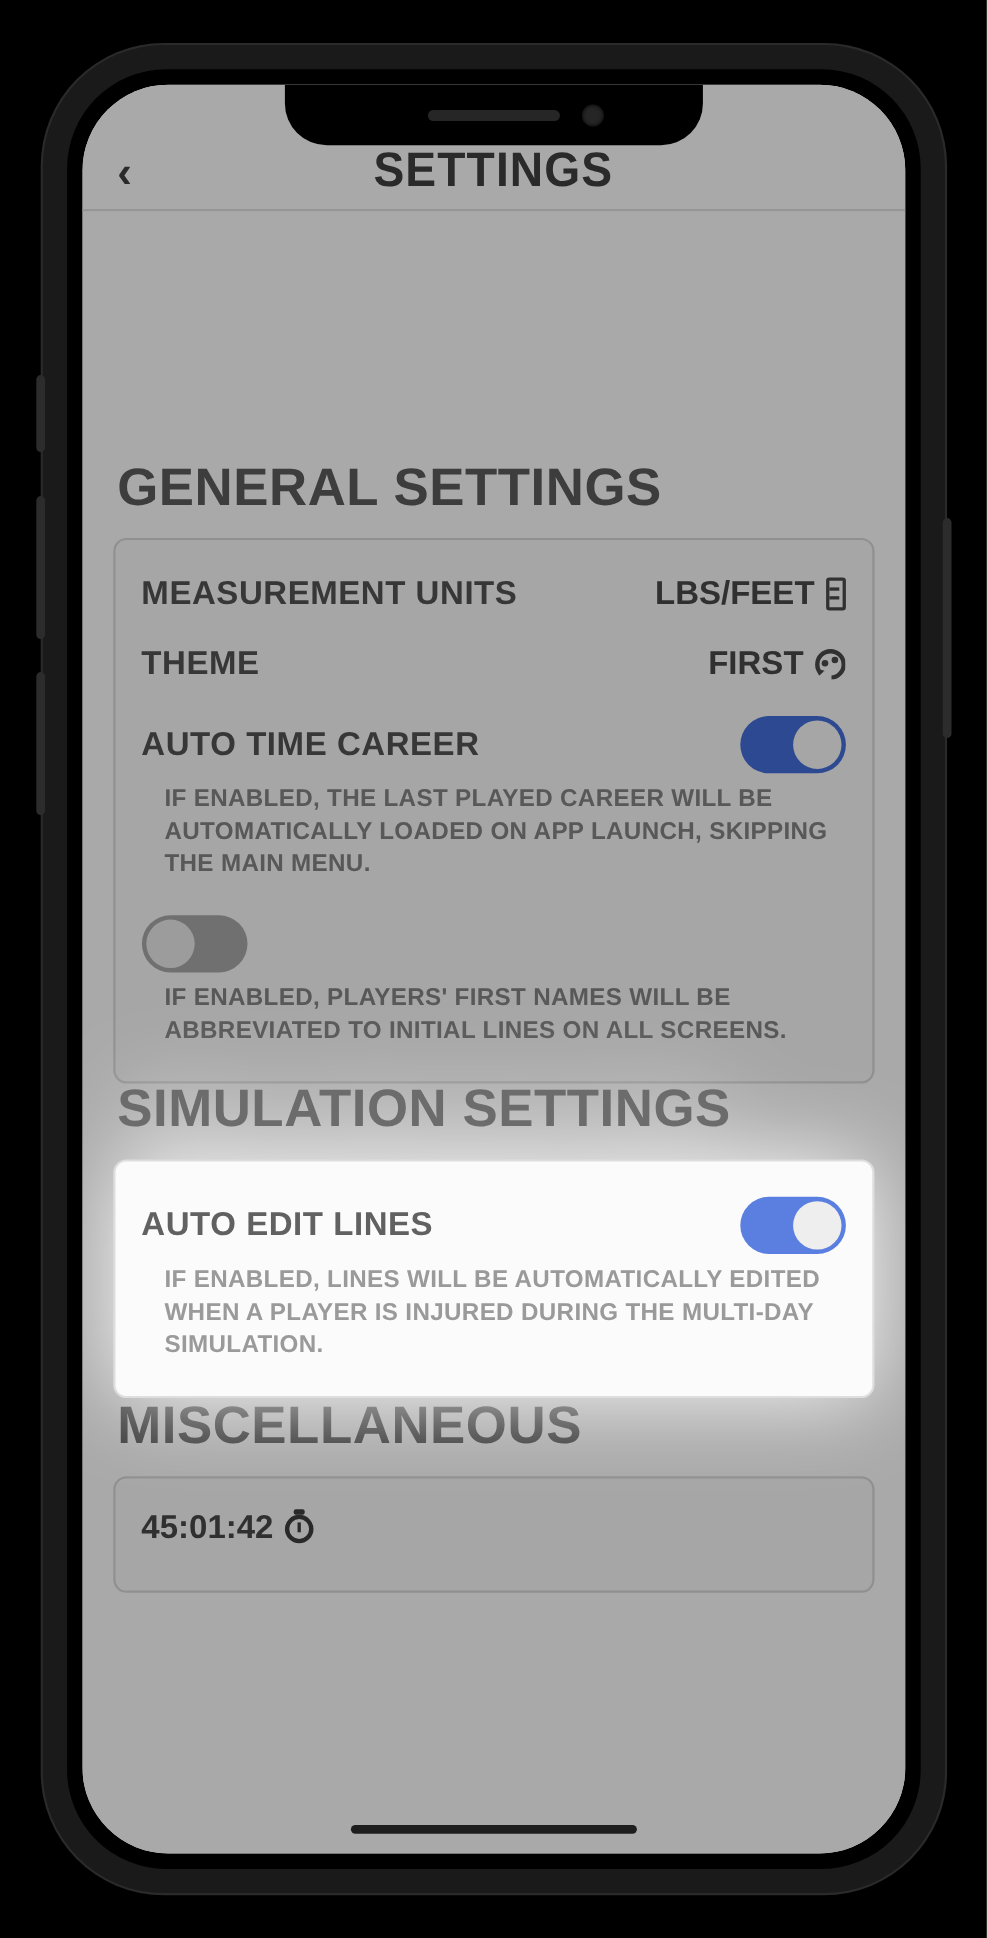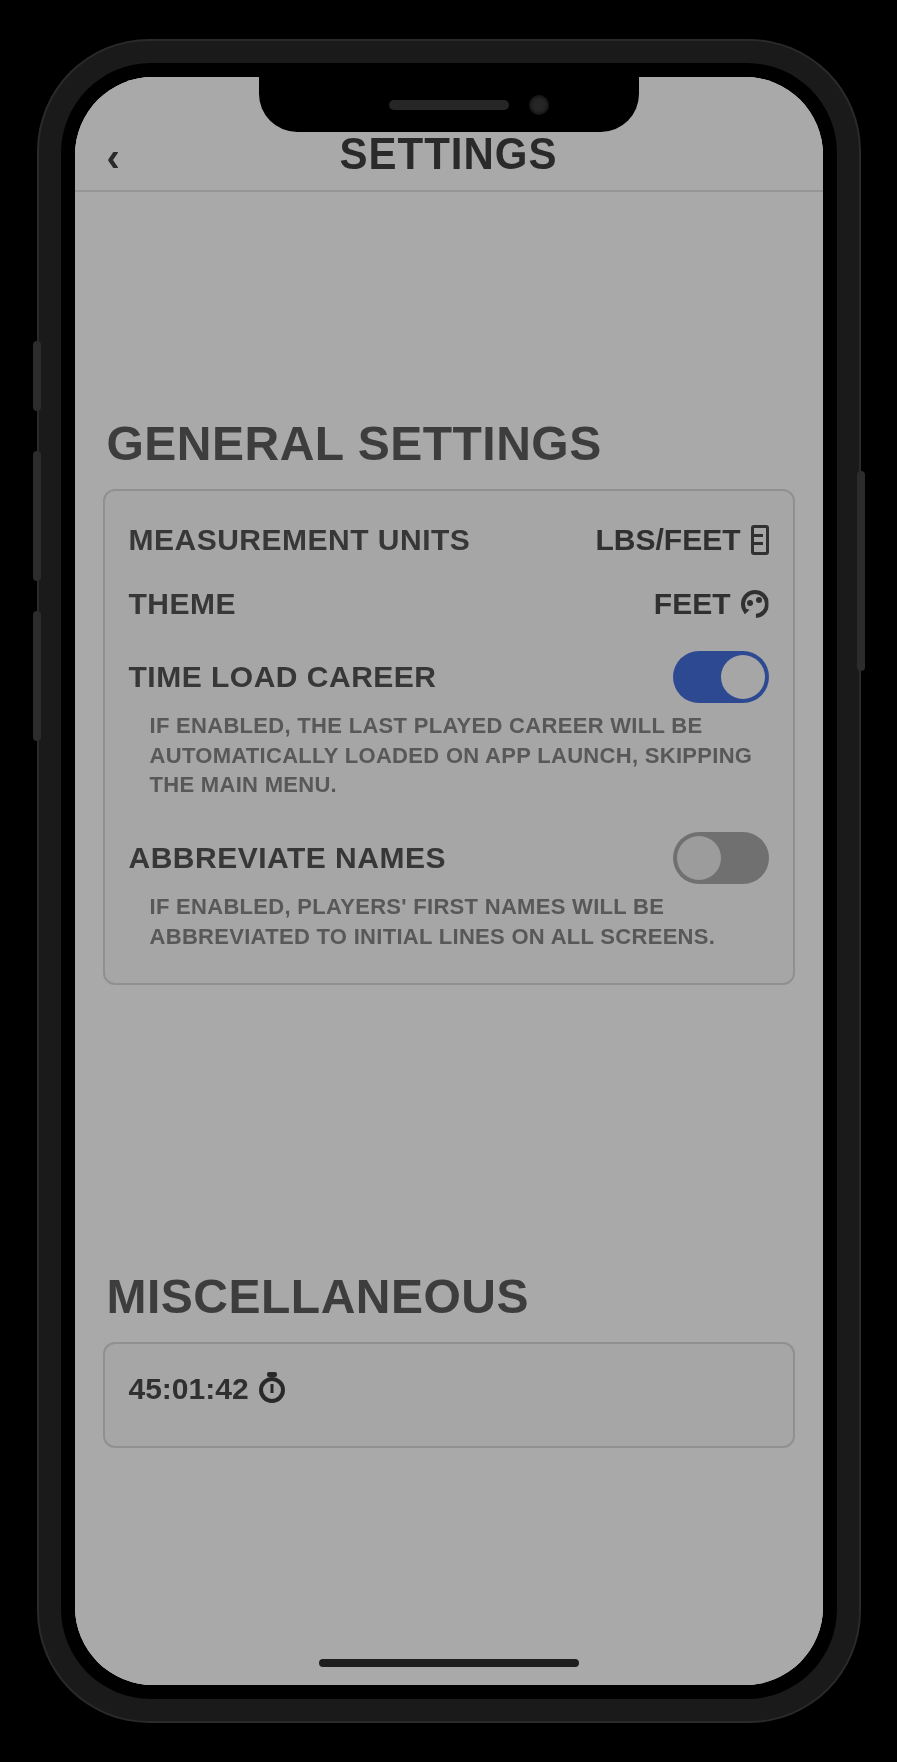--- a/index.html
+++ b/index.html
@@ -240,35 +240,34 @@
               <span class="row-label">MEASUREMENT UNITS</span>
               <span class="row-value-wrap">
                 <span class="row-value">LBS/FEET</span>
                 <span class="icon-ruler"></span>
               </span>
             </div>
 
             <div class="row">
               <span class="row-label">THEME</span>
               <span class="row-value-wrap">
-                <span class="row-value">FEET</span>
+                <span class="row-value">FIRST</span>
                 <span class="icon-palette"></span>
               </span>
             </div>
 
             <div class="row">
-              <span class="row-label">TIME LOAD CAREER</span>
+              <span class="row-label">AUTO TIME CAREER</span>
               <span class="toggle on">
                   <span class="knob"></span>
                 </span>
             </div>
             <div class="desc">IF ENABLED, THE LAST PLAYED CAREER WILL BE AUTOMATICALLY LOADED ON APP LAUNCH, SKIPPING THE MAIN MENU.</div>
 
             <div class="row">
-              <span class="row-label">ABBREVIATE NAMES</span>
               <span class="toggle">
                   <span class="knob"></span>
                 </span>
             </div>
             <div class="desc">IF ENABLED, PLAYERS' FIRST NAMES WILL BE ABBREVIATED TO INITIAL LINES ON ALL SCREENS.</div>
           </div>
 
           <div class="sim-placeholder"></div>
 
           <div class="section-title">MISCELLANEOUS</div>
@@ -279,18 +278,30 @@
                 <span class="icon-stopwatch"></span>
               </span>
             </div>
           </div>
 
         </div>
       </div>
 
       <div class="dim"></div>
 
+      <div class="highlight-wrap">
+        <div class="section-title">SIMULATION SETTINGS</div>
+        <div class="card">
+          <div class="row">
+            <span class="row-label">AUTO EDIT LINES</span>
+            <span class="toggle on">
+                <span class="knob"></span>
+              </span>
+          </div>
+          <div class="desc">IF ENABLED, LINES WILL BE AUTOMATICALLY EDITED WHEN A PLAYER IS INJURED DURING THE MULTI-DAY SIMULATION.</div>
+        </div>
+      </div>
 
       <div class="home-ind"></div>
 
     </div>
   </div>
 </div>
 
 </body></html>

